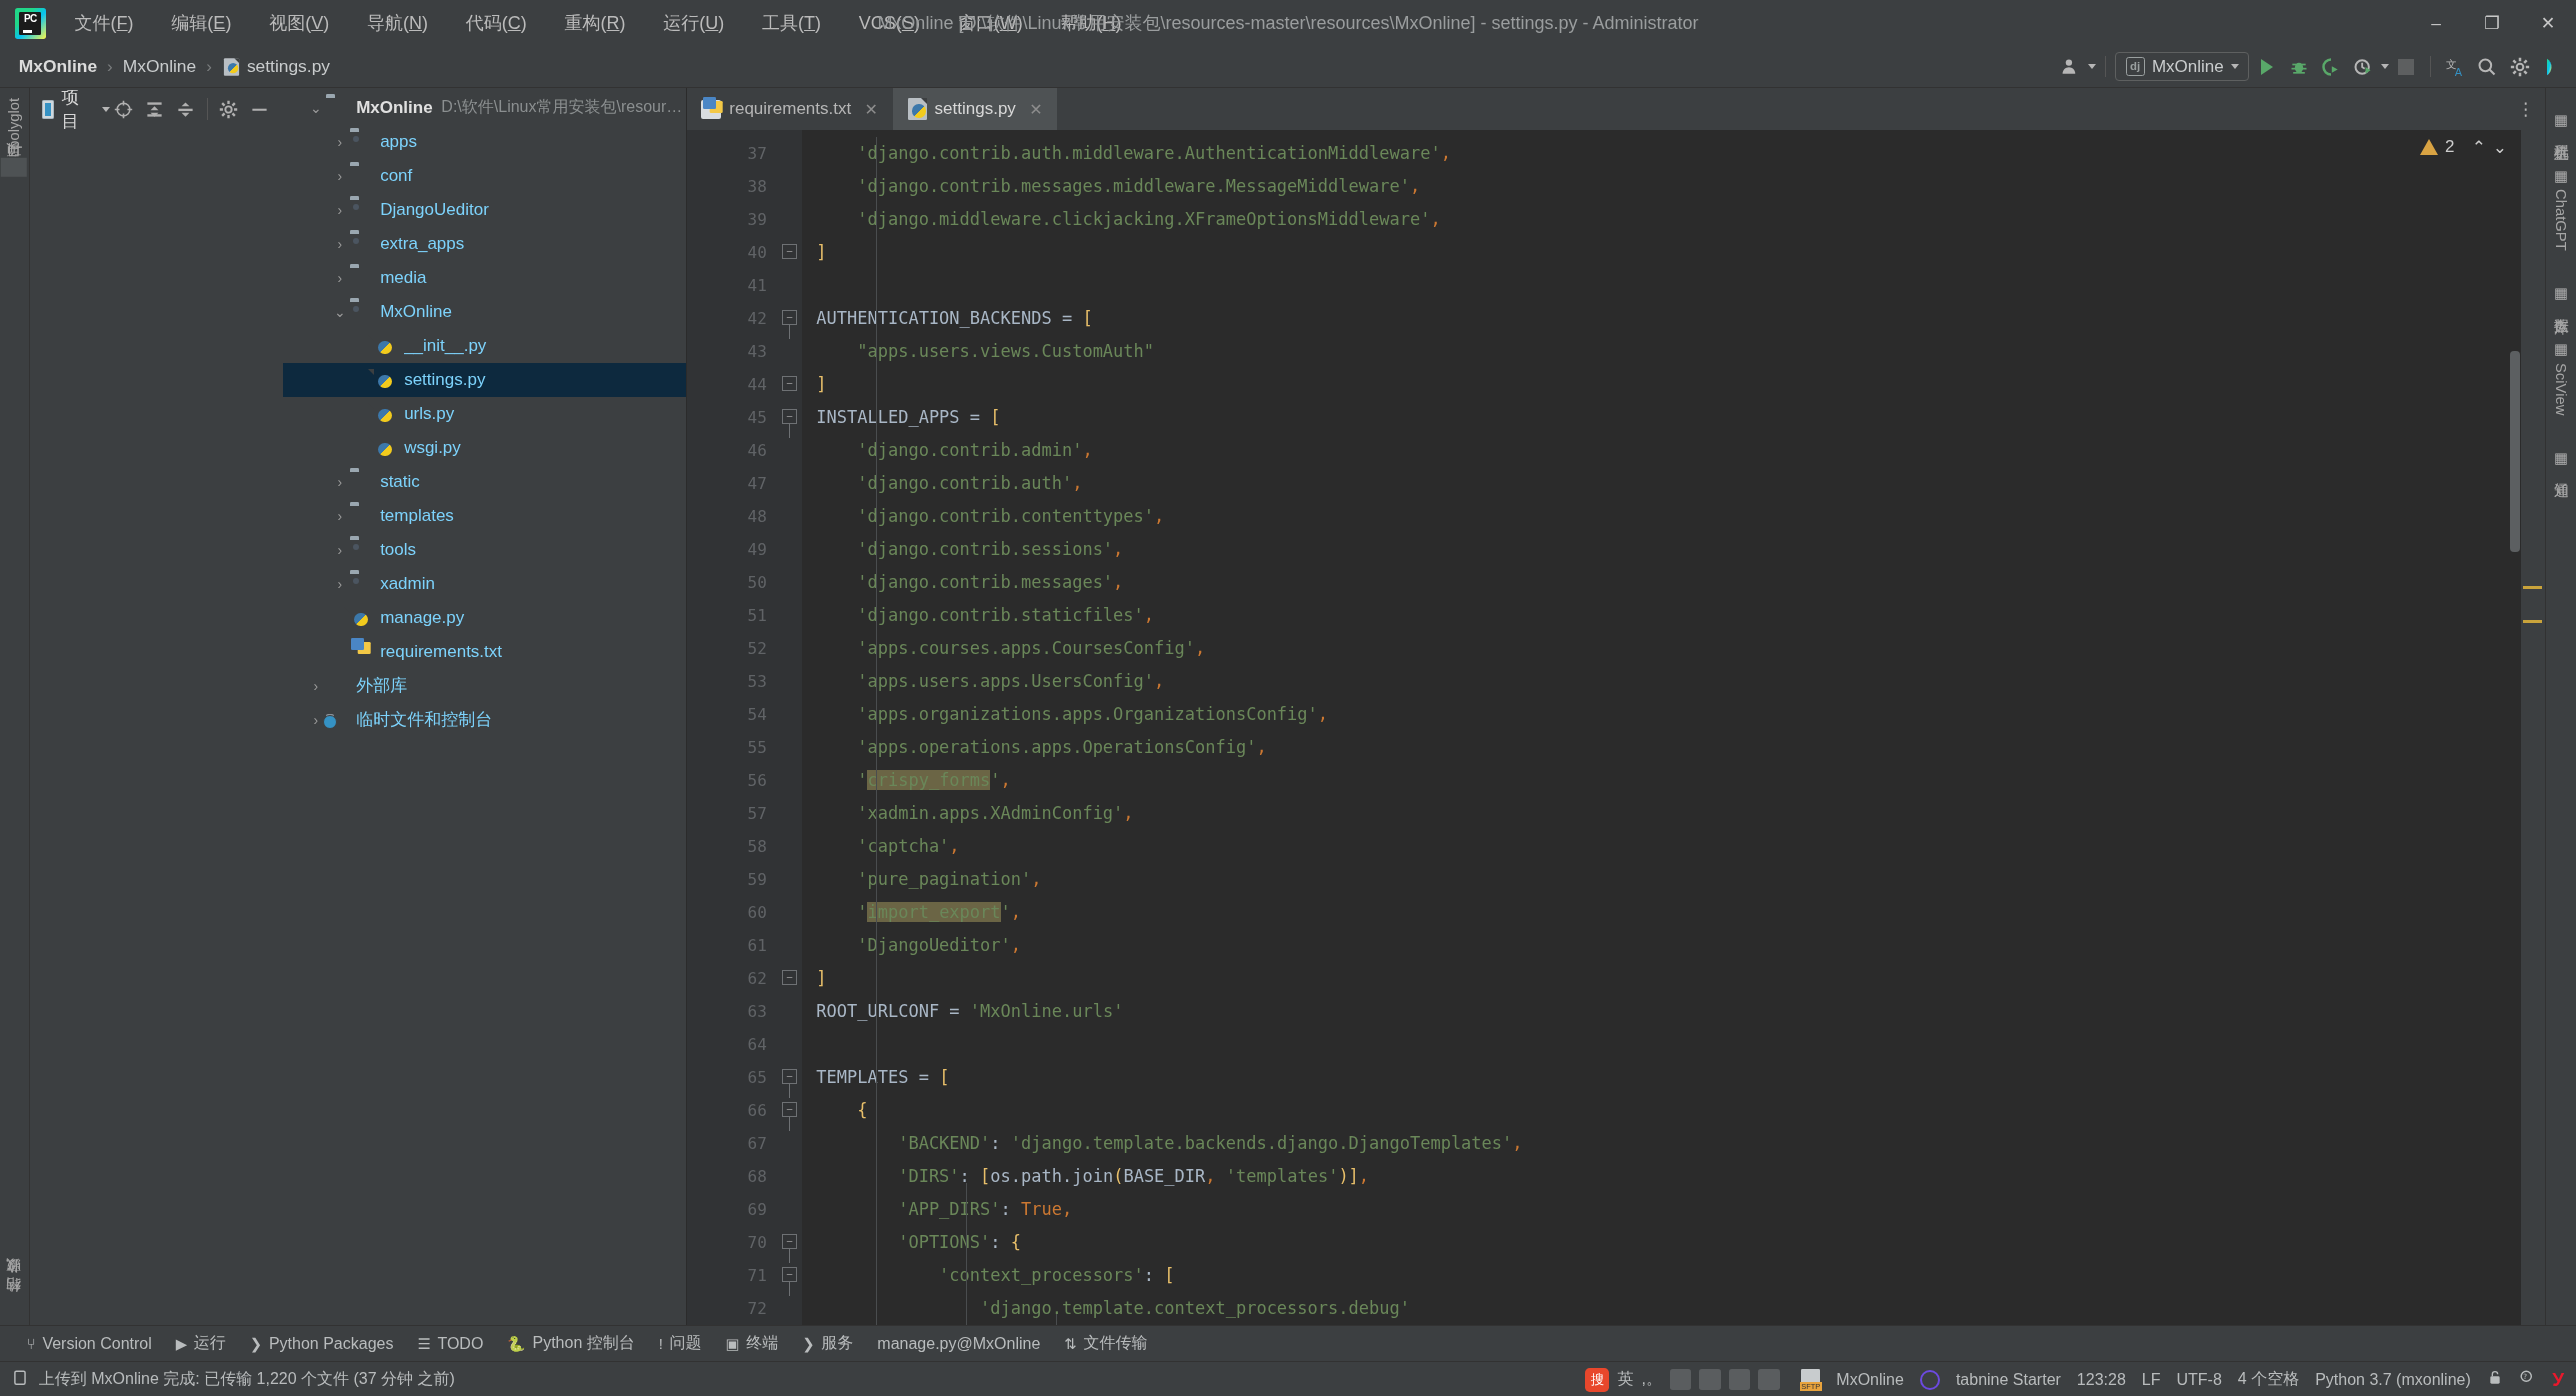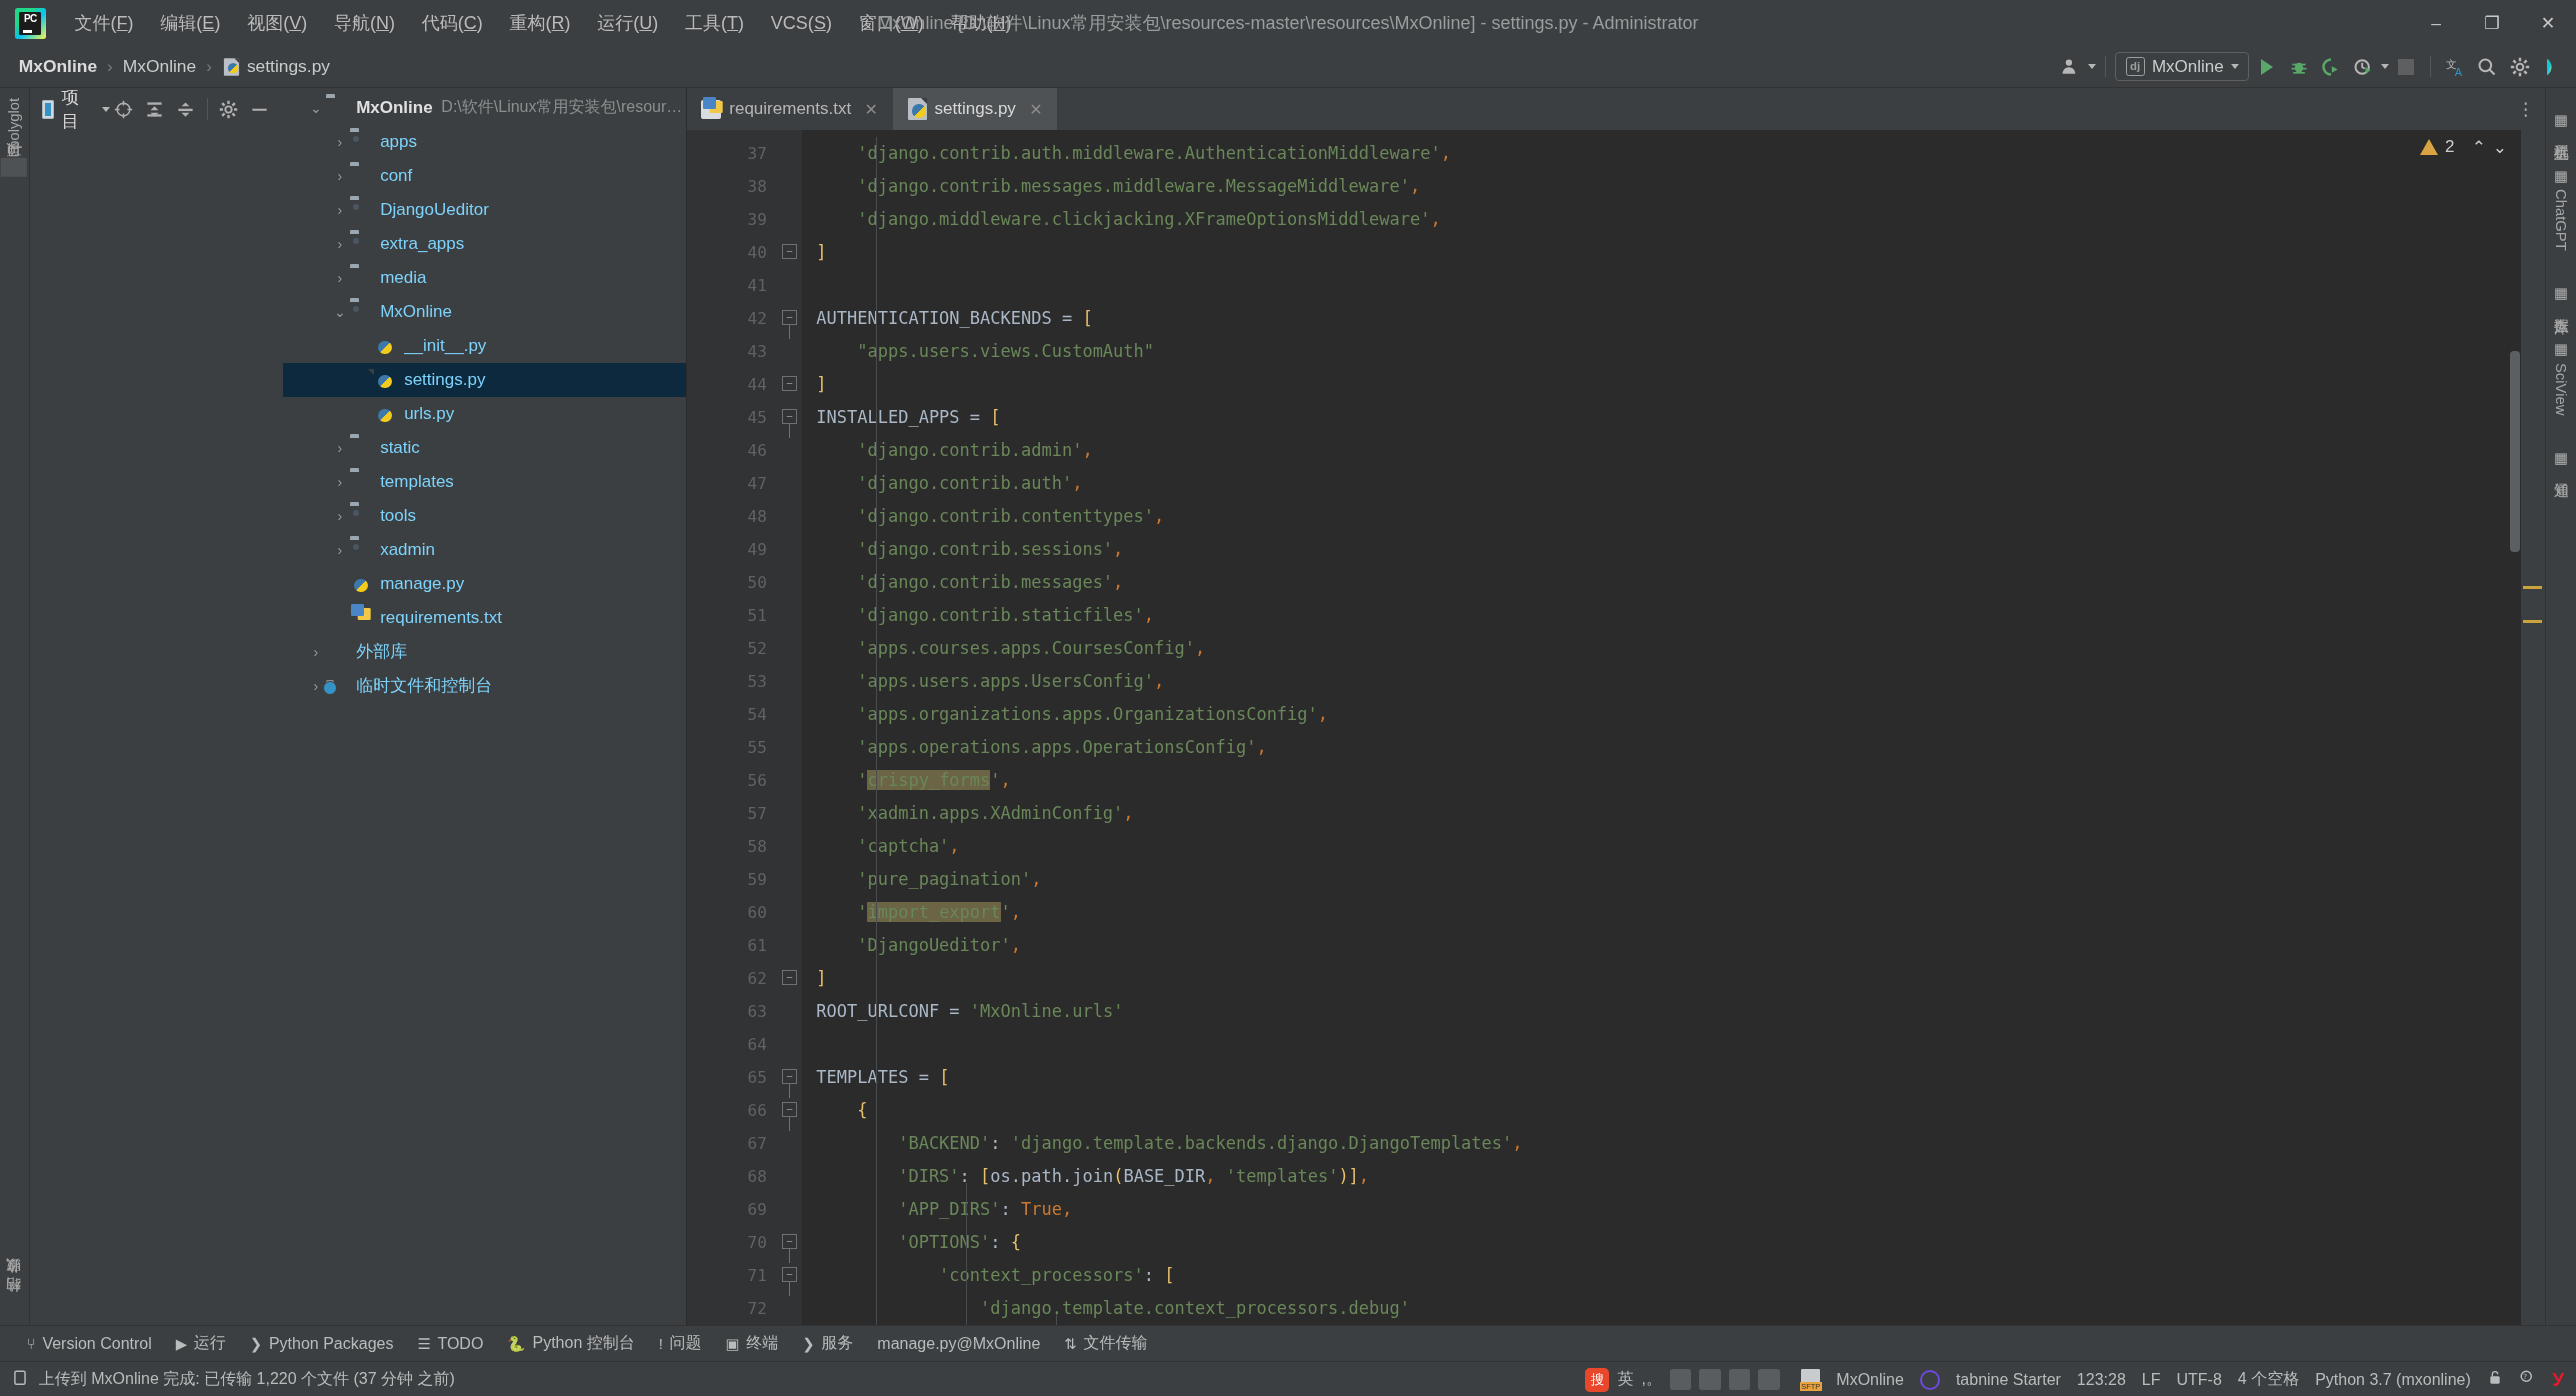--- a/index.html
+++ b/index.html
@@ -15,21 +15,21 @@
   .titlebar {
     height: 46px; background: #3c3f41; display: flex; align-items: center;
     flex: 0 0 46px; position: relative;
   }
   .pc-logo { width: 31px; height: 31px; margin-left: 14.8px; margin-right: 17.4px; position: relative; flex: 0 0 auto; }
   .pc-logo .sq { position:absolute; inset:0; border-radius:2.7px;
     background: linear-gradient(135deg,#21d789 0%,#21d789 30%,#07c3f2 55%,#fcf84a 100%); }
   .pc-logo .inner { position:absolute; left:4.7px; top:4px; width:21.5px; height:23px; background:#1b1b1b; border-radius:1.3px;
      color:#fff; font-size:10px; font-weight:bold; text-align:center; line-height:10.7px; padding-top:2px; letter-spacing:-0.7px;}
   .pc-logo .bar { position:absolute; left:8px; bottom:5.4px; width:9.4px; height:2.7px; background:#fff; }
-  .menu { display: flex; align-items: center; gap: 4px; }
+  .menu { display: flex; align-items: center; gap: 15px; }
   .menu-item {
     color: #bbbbbb; font-size: 18px; padding: 4px 11.4px; white-space: nowrap; line-height: 1;
   }
   .menu-item .ul { text-decoration: underline; }
   .win-title {
     position: absolute; left: 0; right: 0; text-align: center; color: #9a9d9e;
     font-size: 18px; pointer-events: none;
   }
   .win-btns { position: absolute; right: 0; top: 0; height: 46px; display: flex; align-items: center; }
   .win-btn { width: 56px; height: 46px; display:flex; align-items:center; justify-content:center; color:#c8c8c8; font-size:17.4px; }
@@ -395,20 +395,25 @@
           </div>
           <div class="node sel" style="padding-left: 71px;">
             <span class="arrow empty">›</span>
             <span class="ico"><span class="pyfile"></span></span>
             <span class="label">settings.py</span>
           </div>
           <div class="node" style="padding-left: 71px;">
             <span class="arrow empty">›</span>
             <span class="ico"><span class="pyfile"></span></span>
             <span class="label">urls.py</span>
+          </div>
+          <div class="node" style="padding-left: 71px;">
+            <span class="arrow empty">›</span>
+            <span class="ico"><span class="pyfile"></span></span>
+            <span class="label">wsgi.py</span>
           </div>
           <div class="node" style="padding-left: 47px;">
             <span class="arrow">›</span>
             <span class="ico"><span class="folder"></span></span>
             <span class="label">static</span>
           </div>
           <div class="node" style="padding-left: 47px;">
             <span class="arrow">›</span>
             <span class="ico"><span class="folder"></span></span>
             <span class="label">templates</span>

